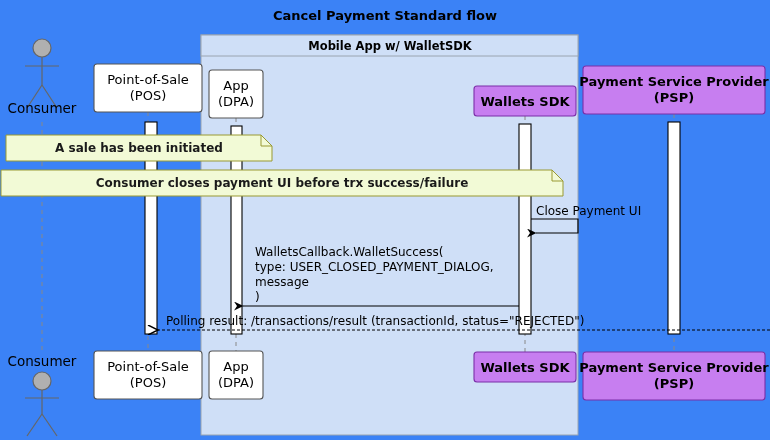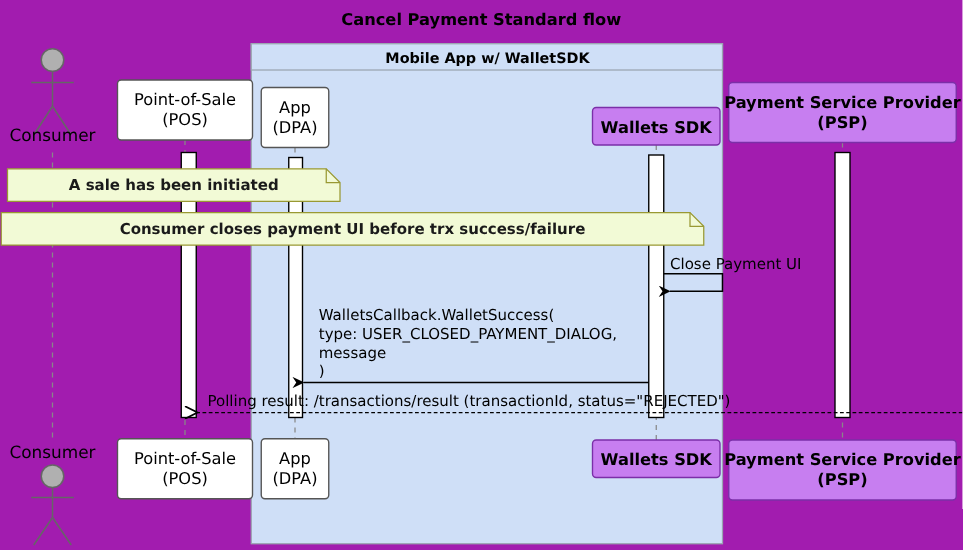--- a/index.html
+++ b/index.html
@@ -10,21 +10,21 @@
   body {
     font-family: "DejaVu Sans", sans-serif;
     width: 770px;
     height: 440px;
     overflow: hidden;
   }
   #diagram-root {
     position: relative;
     width: 770px;
     height: 440px;
-    background: #a21caf;
+    background: #3b82f6;
   }
   svg.diagram-canvas {
     position: absolute;
     left: 0;
     top: 0;
   }
   .diagram-title {
     font-weight: bold;
     font-size: 13px;
     fill: #000000;

